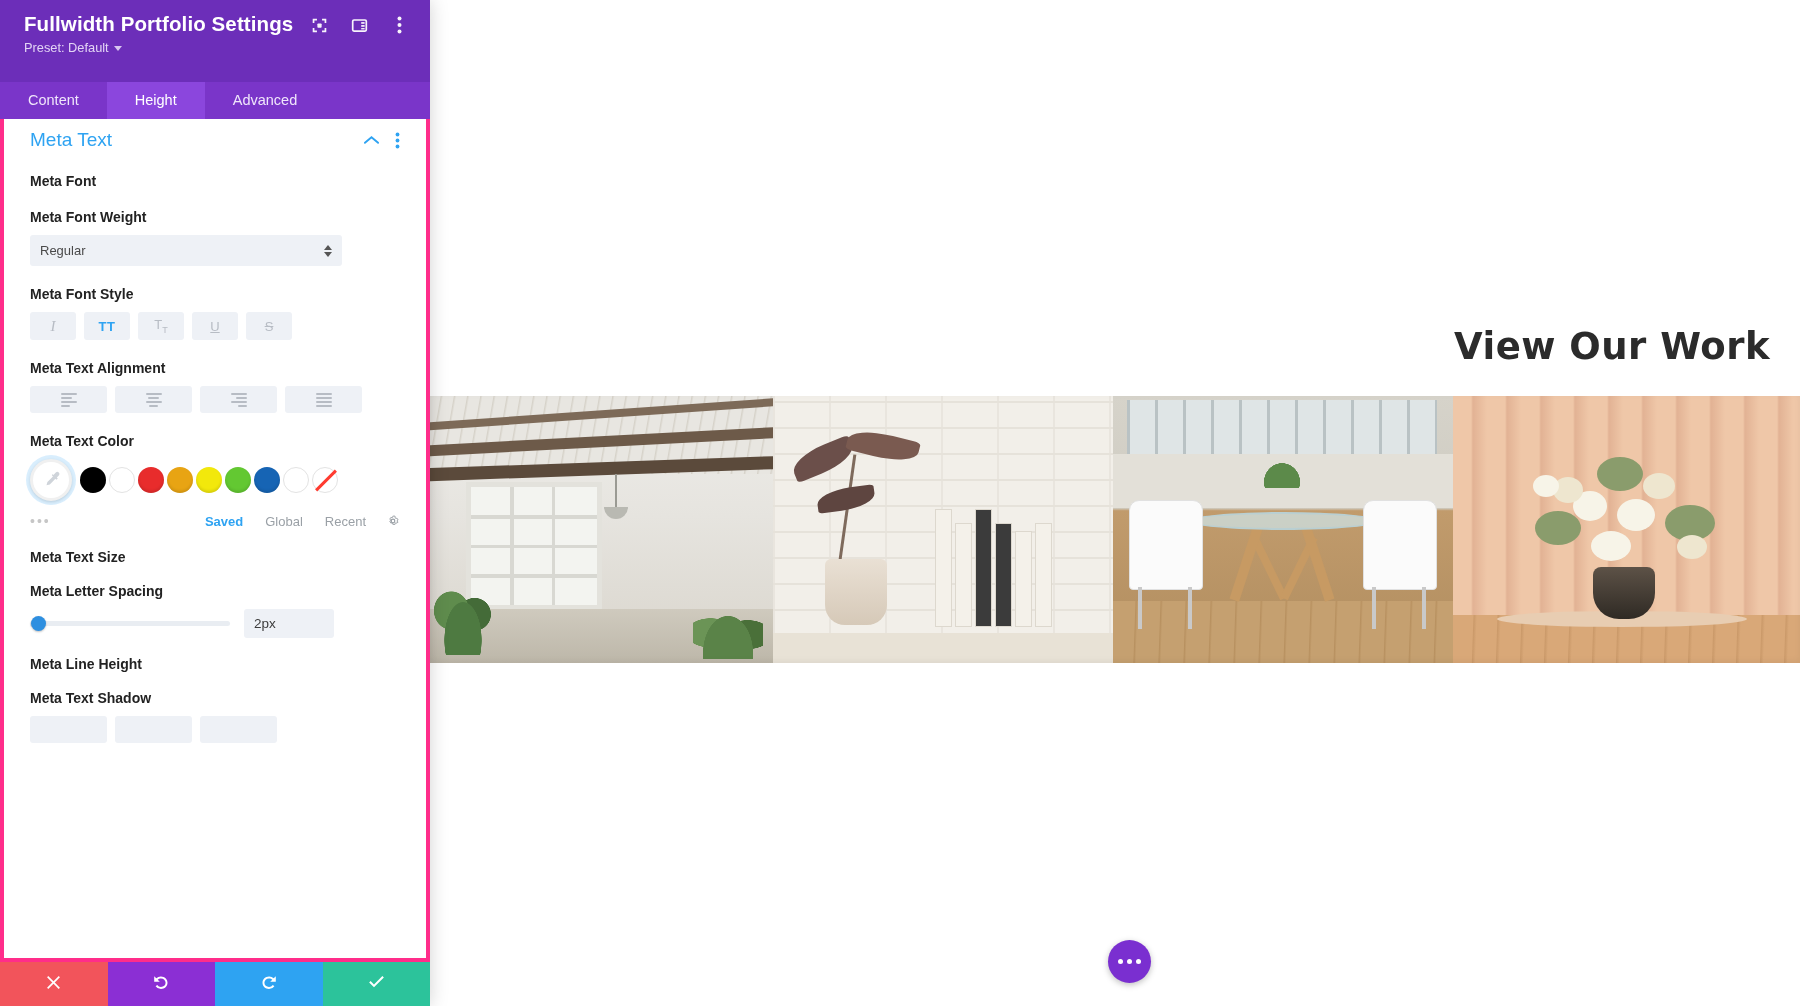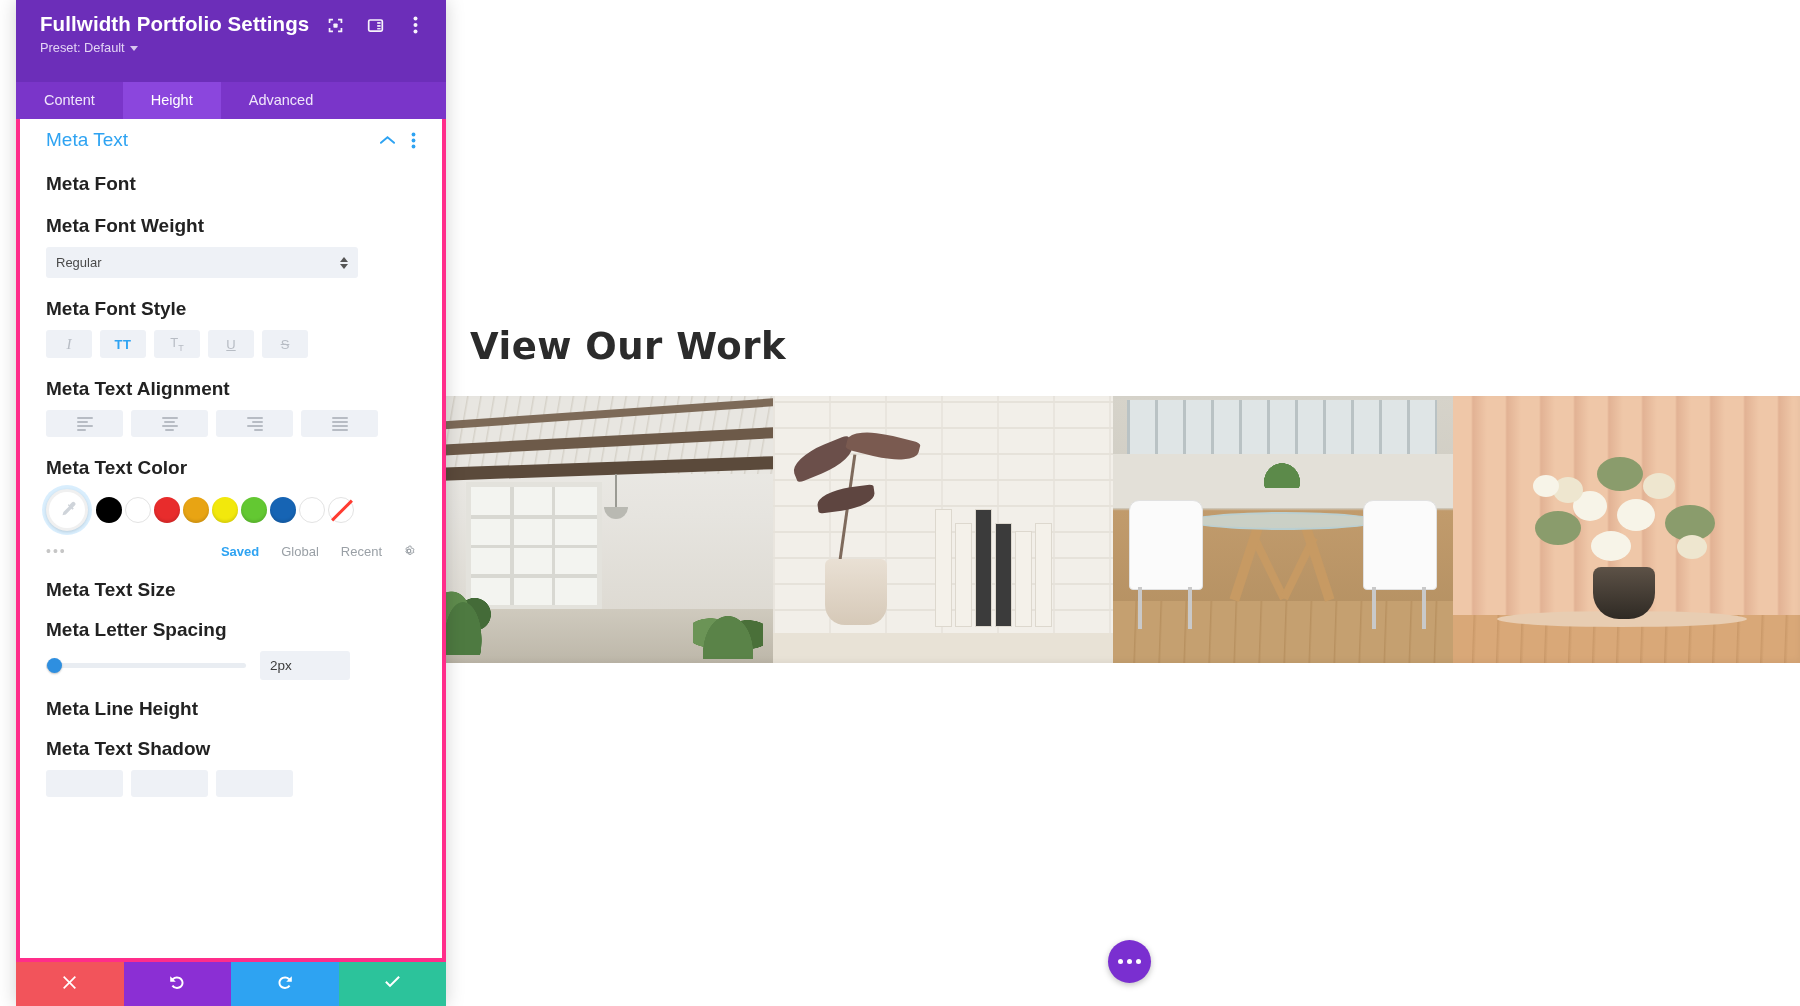--- a/index.html
+++ b/index.html
@@ -15,21 +15,21 @@
   
   .preview {
     position: absolute; left: 0; top: 0;
     width: 1800px; height: 1006px;
     background: #ffffff;
   }
   .preview-title {
     position: absolute;
     left: 430px; top: 325px;
     width: 1340px;
-    text-align: left;
+    text-align: right;
     font-size: 37px;
     font-weight: bold;
     letter-spacing: 0.5px;
     color: #2b2b2b;
     font-family: "DejaVu Sans", sans-serif;
     padding-left: 40px;
   }
   .gallery {
     position: absolute;
     left: 430px; top: 396px;
@@ -149,21 +149,21 @@
     background:#7a2fd0;
     display:flex; align-items:center; justify-content:center;
     box-shadow: 0 2px 6px rgba(0,0,0,0.25);
     cursor:pointer;
   }
   .fab .dots { display:flex; gap:4px; }
   .fab .dots i { width:5px; height:5px; border-radius:50%; background:#fff; display:block; }
 
   
   .modal {
-    position:absolute; left:16px; top:0;
+    position:absolute; left:0; top:0;
     width:430px; height:1006px;
     display:flex; flex-direction:column;
     background:#fff;
     box-shadow: 0 0 18px rgba(0,0,0,0.18);
   }
   .modal-header {
     background:#6c2eb9;
     padding:12px 18px 0 24px;
     position:relative;
     height:82px;
@@ -196,21 +196,21 @@
   }
   .panel {
     position:absolute; left:0; top:0; right:0; bottom:0;
     overflow:hidden; padding: 10px 26px 0 26px;
   }
   .section-head { display:flex; align-items:center; margin-bottom:22px; }
   .section-title { color:#2ea3f2; font-size:19px; flex:1; }
   .sec-ic { color:#2ea3f2; margin-left:16px; cursor:pointer; display:flex; align-items:center; }
 
   .field { margin-bottom:20px; }
-  .field-label { font-size:19px; color:#222; font-weight:bold; margin-bottom:10px; }
+  .field-label { font-size:14px; color:#222; font-weight:bold; margin-bottom:10px; }
   .select-box {
     background:#eef1f6; height:31px; border-radius:3px;
     display:flex; align-items:center; padding:0 10px;
     font-size:13px; color:#4a4a4a; position:relative; cursor:pointer;
     width:312px;
   }
   .select-box .val { flex:1; }
   .updown { display:flex; flex-direction:column; gap:2px; align-items:center; color:#6a6a6a; }
   .updown i { display:block; width:0;height:0;border-left:4px solid transparent;border-right:4px solid transparent;}
   .updown i.u { border-bottom:5px solid #555; }

